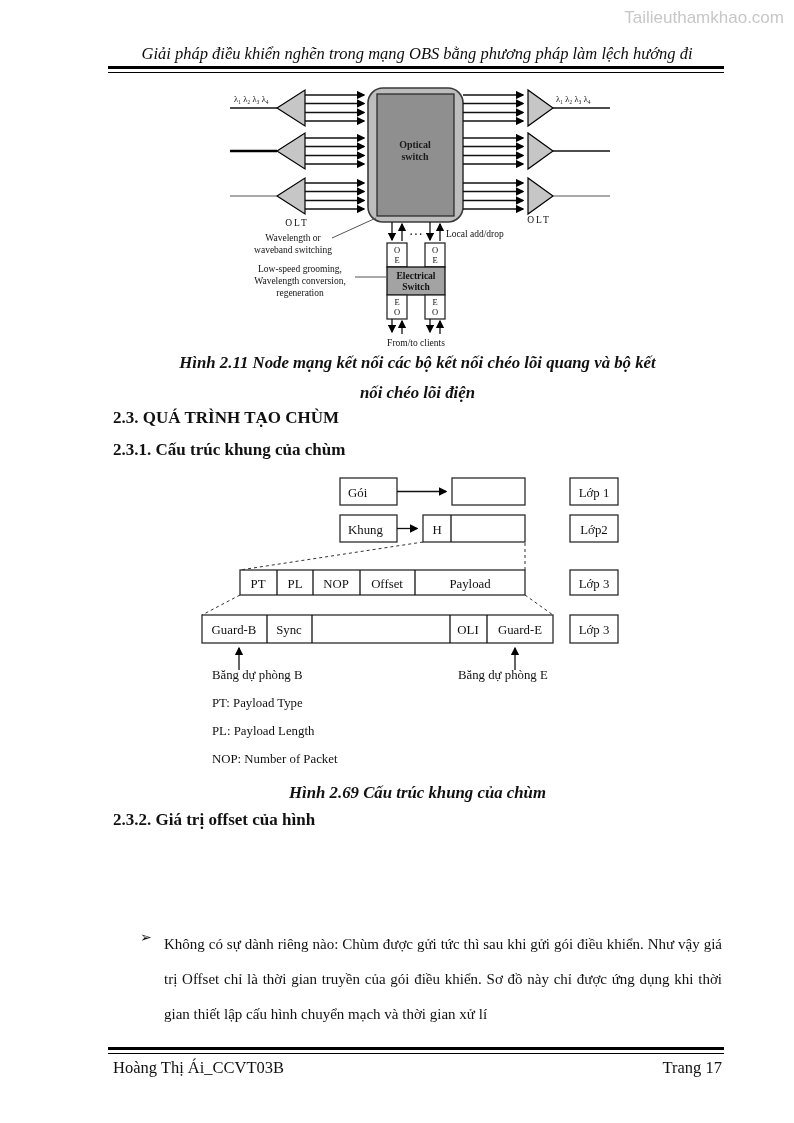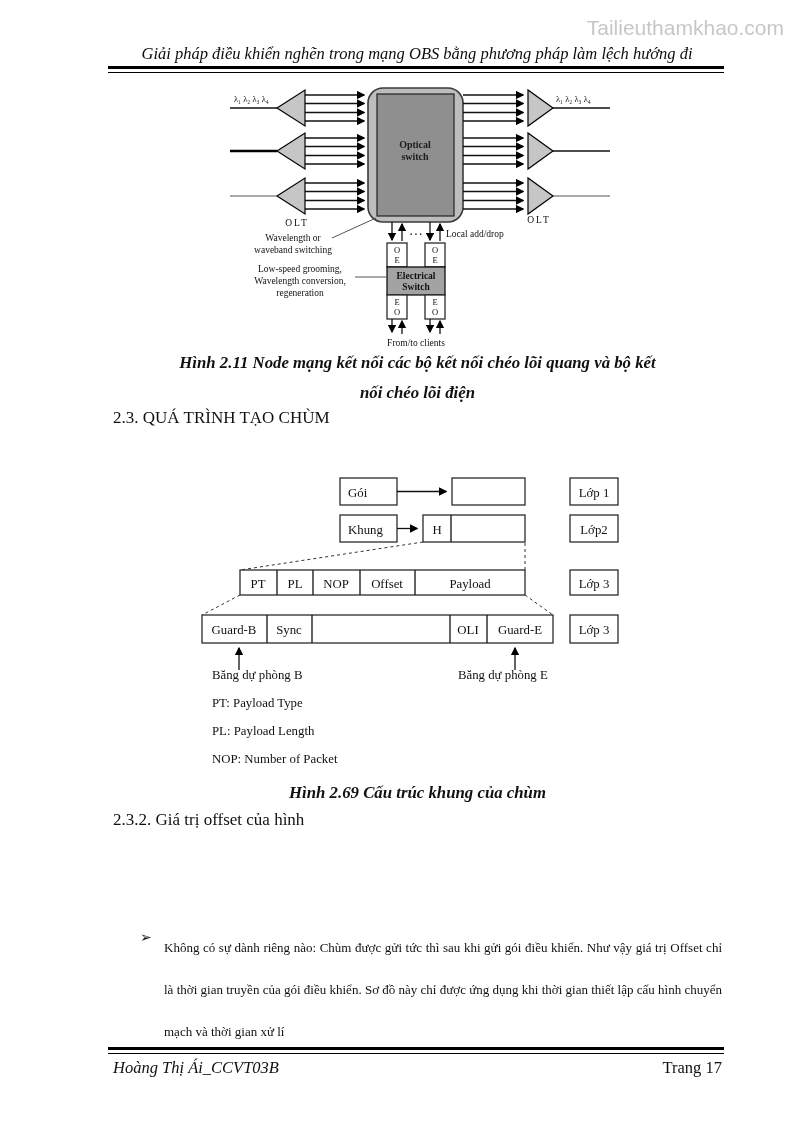--- a/index.html
+++ b/index.html
@@ -1,47 +1,47 @@
 <!DOCTYPE html>
 <html><head>
 <meta charset="utf-8">
 <style>
   html,body{margin:0;padding:0;background:#e9e9e9;}
   .page{
     position:relative;width:794px;height:1123px;margin:0 auto;background:#ffffff;
     font-family:"Liberation Serif","DejaVu Serif",serif;color:#111;overflow:hidden;
   }
   .watermark{
-    position:absolute;top:16px;right:10px;font-family:"Liberation Sans","DejaVu Sans",sans-serif;
-    font-size:21px;color:#c7c7c7;text-shadow:1px 1px 0 #ffffff;
+    position:absolute;top:8px;right:10px;font-family:"Liberation Sans","DejaVu Sans",sans-serif;
+    font-size:17px;color:#c7c7c7;text-shadow:1px 1px 0 #ffffff;
   }
   .hdr-title{
     position:absolute;top:44px;left:110px;width:614px;text-align:center;
     font-style:italic;font-size:16.5px;color:#0d0d0d;
   }
   .dbl-rule{
     position:absolute;left:108px;width:616px;height:3px;
     border-top:3.4px solid #000;border-bottom:1.6px solid #000;
   }
   .cap{
     position:absolute;left:113px;width:609px;text-align:center;
     font-weight:bold;font-style:italic;font-size:16.8px;line-height:30px;
   }
   .h-bold{
-    position:absolute;left:113px;font-weight:normal;font-size:17px;white-space:nowrap;
+    position:absolute;left:113px;font-weight:bold;font-size:17px;white-space:nowrap;
   }
   .body-par{
     position:absolute;left:113px;width:609px;font-size:16.6px;line-height:29px;
     text-align:justify;text-indent:38px;
   }
   .bullet-marker{position:absolute;left:140px;top:929px;font-size:14px;font-family:"DejaVu Sans",sans-serif;}
   .bullet-text{
-    position:absolute;left:164px;top:927px;width:558px;font-size:13px;line-height:42px;text-align:justify;
-  }
-  .footer-left{position:absolute;left:113px;top:1058px;font-style:italic;font-size:16.5px;text-align:center;}
+    position:absolute;left:164px;top:927px;width:558px;font-size:15px;line-height:35px;text-align:justify;
+  }
+  .footer-left{position:absolute;left:113px;top:1058px;font-size:16.5px;text-align:center;}
   .footer-right{position:absolute;left:113px;top:1058px;width:609px;text-align:right;font-size:16.5px;}
   svg{position:absolute;}
   svg text{fill:#111;font-family:"Liberation Serif","DejaVu Serif",serif;}
   .f8{font-size:8.5px;}
   .f9{font-size:9.5px;}
   .f10b{font-size:10px;font-weight:bold;fill:#1c1c1c;}
   .f9b{font-size:9.5px;font-weight:bold;}
   .f12{font-size:12.8px;}
   .olt{font-size:9.5px;letter-spacing:2px;}
   .ln{stroke:#111;stroke-width:1.3;fill:none;}
@@ -160,20 +160,21 @@
     <text x="150" y="199" text-anchor="middle" class="f9">Wavelength conversion,</text>
     <text x="150" y="211" text-anchor="middle" class="f9">regeneration</text>
   </svg>
 
   <div class="cap" style="top:348px;">
     <div>Hình 2.11 Node mạng kết nối các bộ kết nối chéo lõi quang và bộ kết</div>
     <div>nối chéo lõi điện</div>
   </div>
 
   <div class="h-bold" style="top:408px;">2.3. QUÁ TRÌNH TẠO CHÙM</div>
+  <div class="h-bold" style="top:440px;">2.3.1. Cấu trúc khung của chùm</div>
 
   <svg style="left:150px;top:470px;" width="560" height="300" viewBox="0 0 560 300">
 
     <rect class="bx" x="190" y="8" width="57" height="27"></rect>
     <text x="198" y="27" class="f12">Gói</text>
     <line class="ln" x1="247" y1="21.5" x2="296" y2="21.5" marker-end="url(#ar)"></line>
     <rect class="bx" x="302" y="8" width="73" height="27"></rect>
     <rect class="bx" x="420" y="8" width="48" height="27"></rect>
     <text x="444" y="27" text-anchor="middle" class="f12">Lớp 1</text>
 

